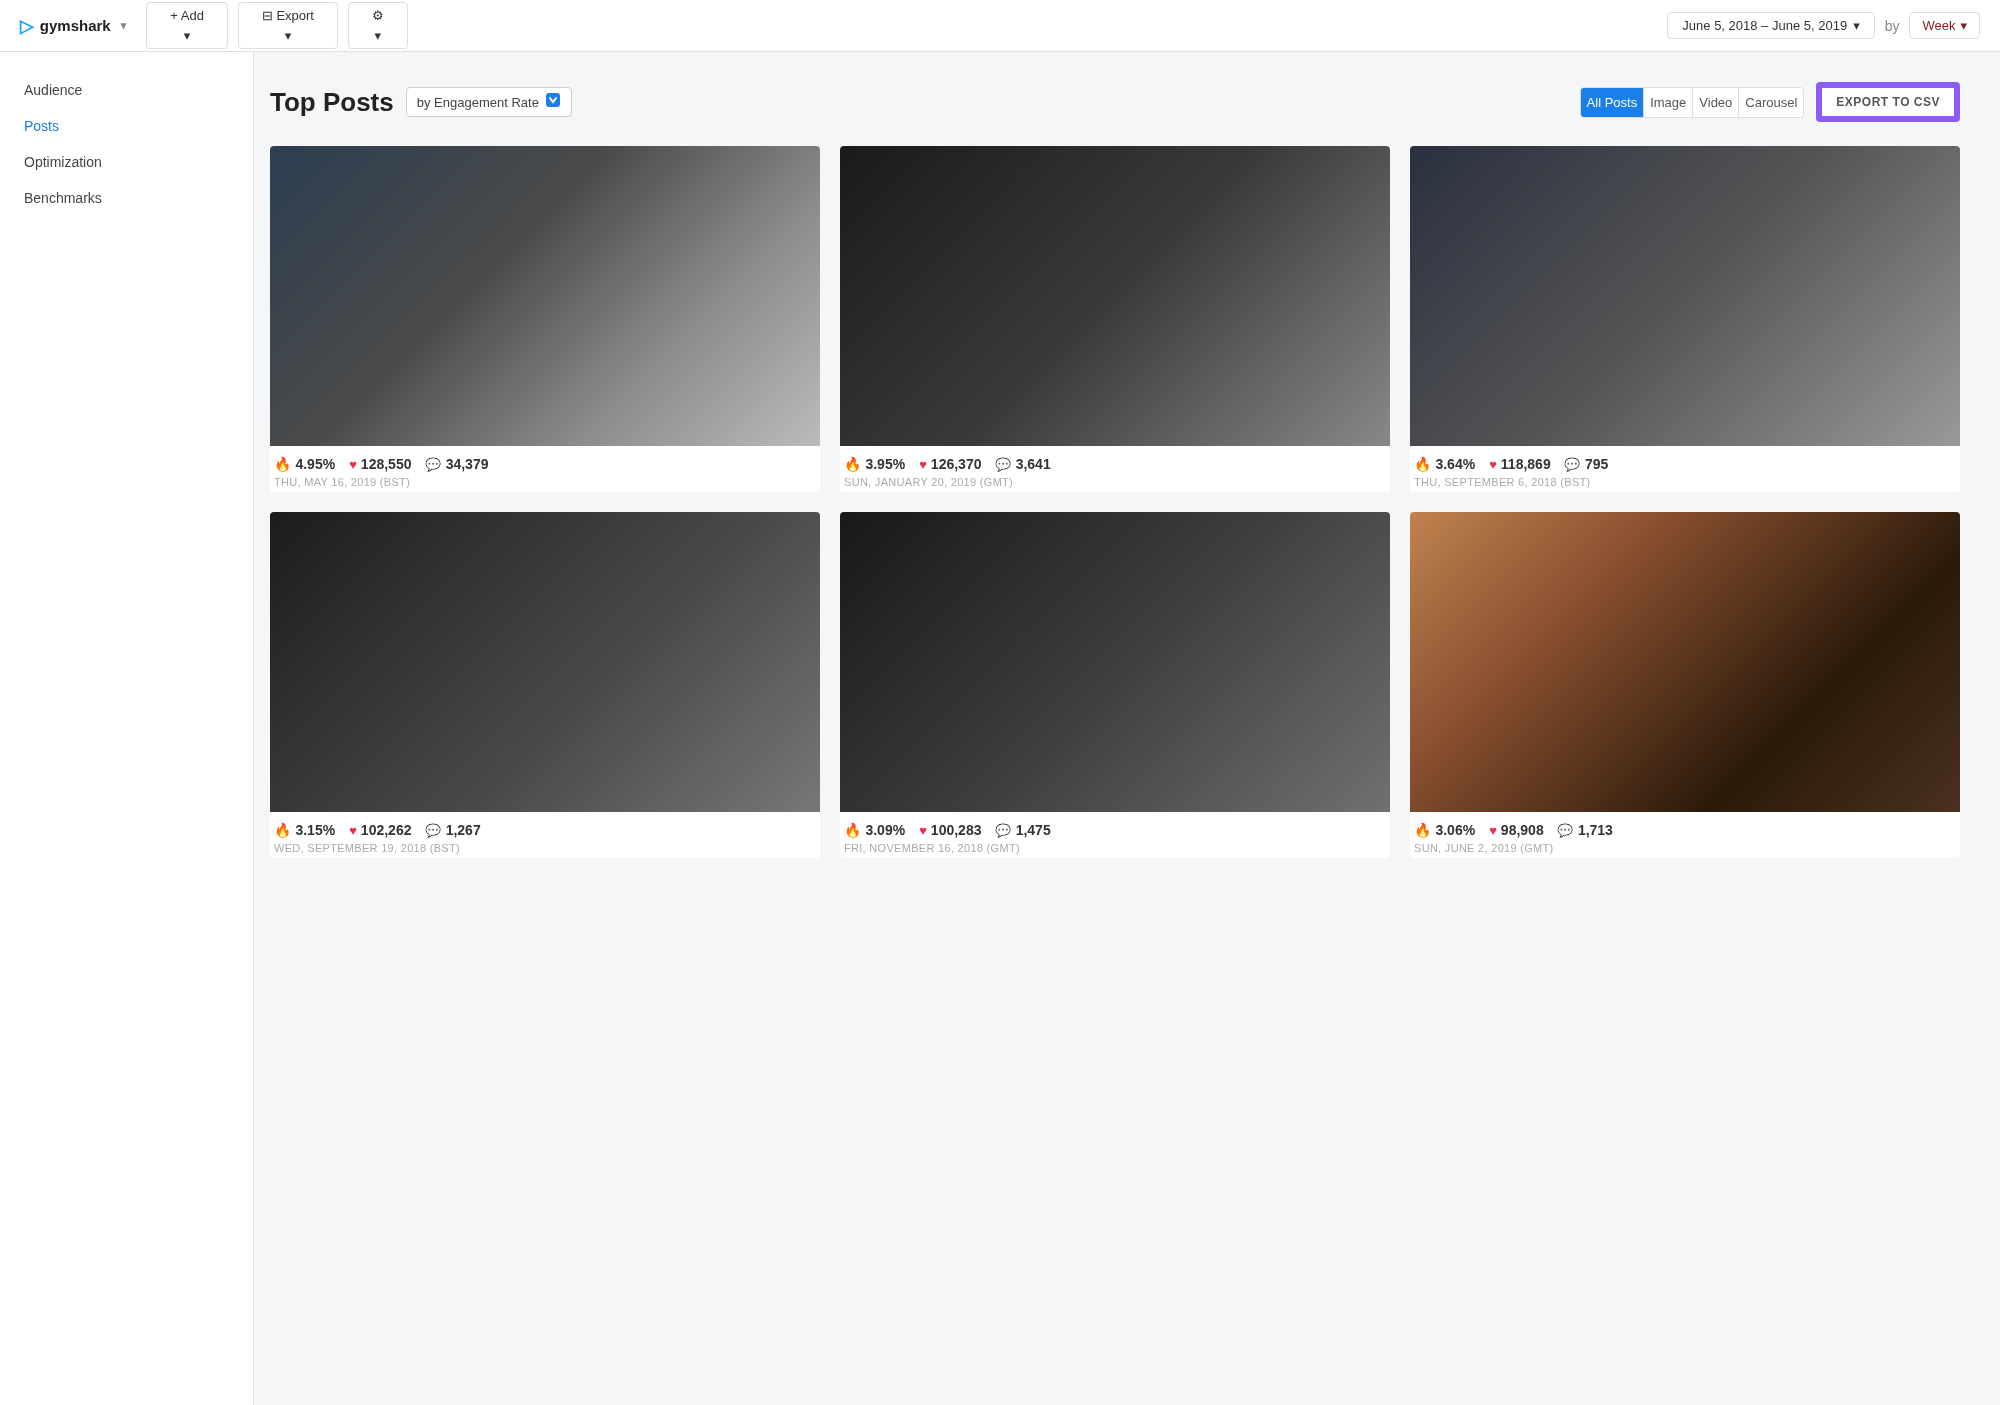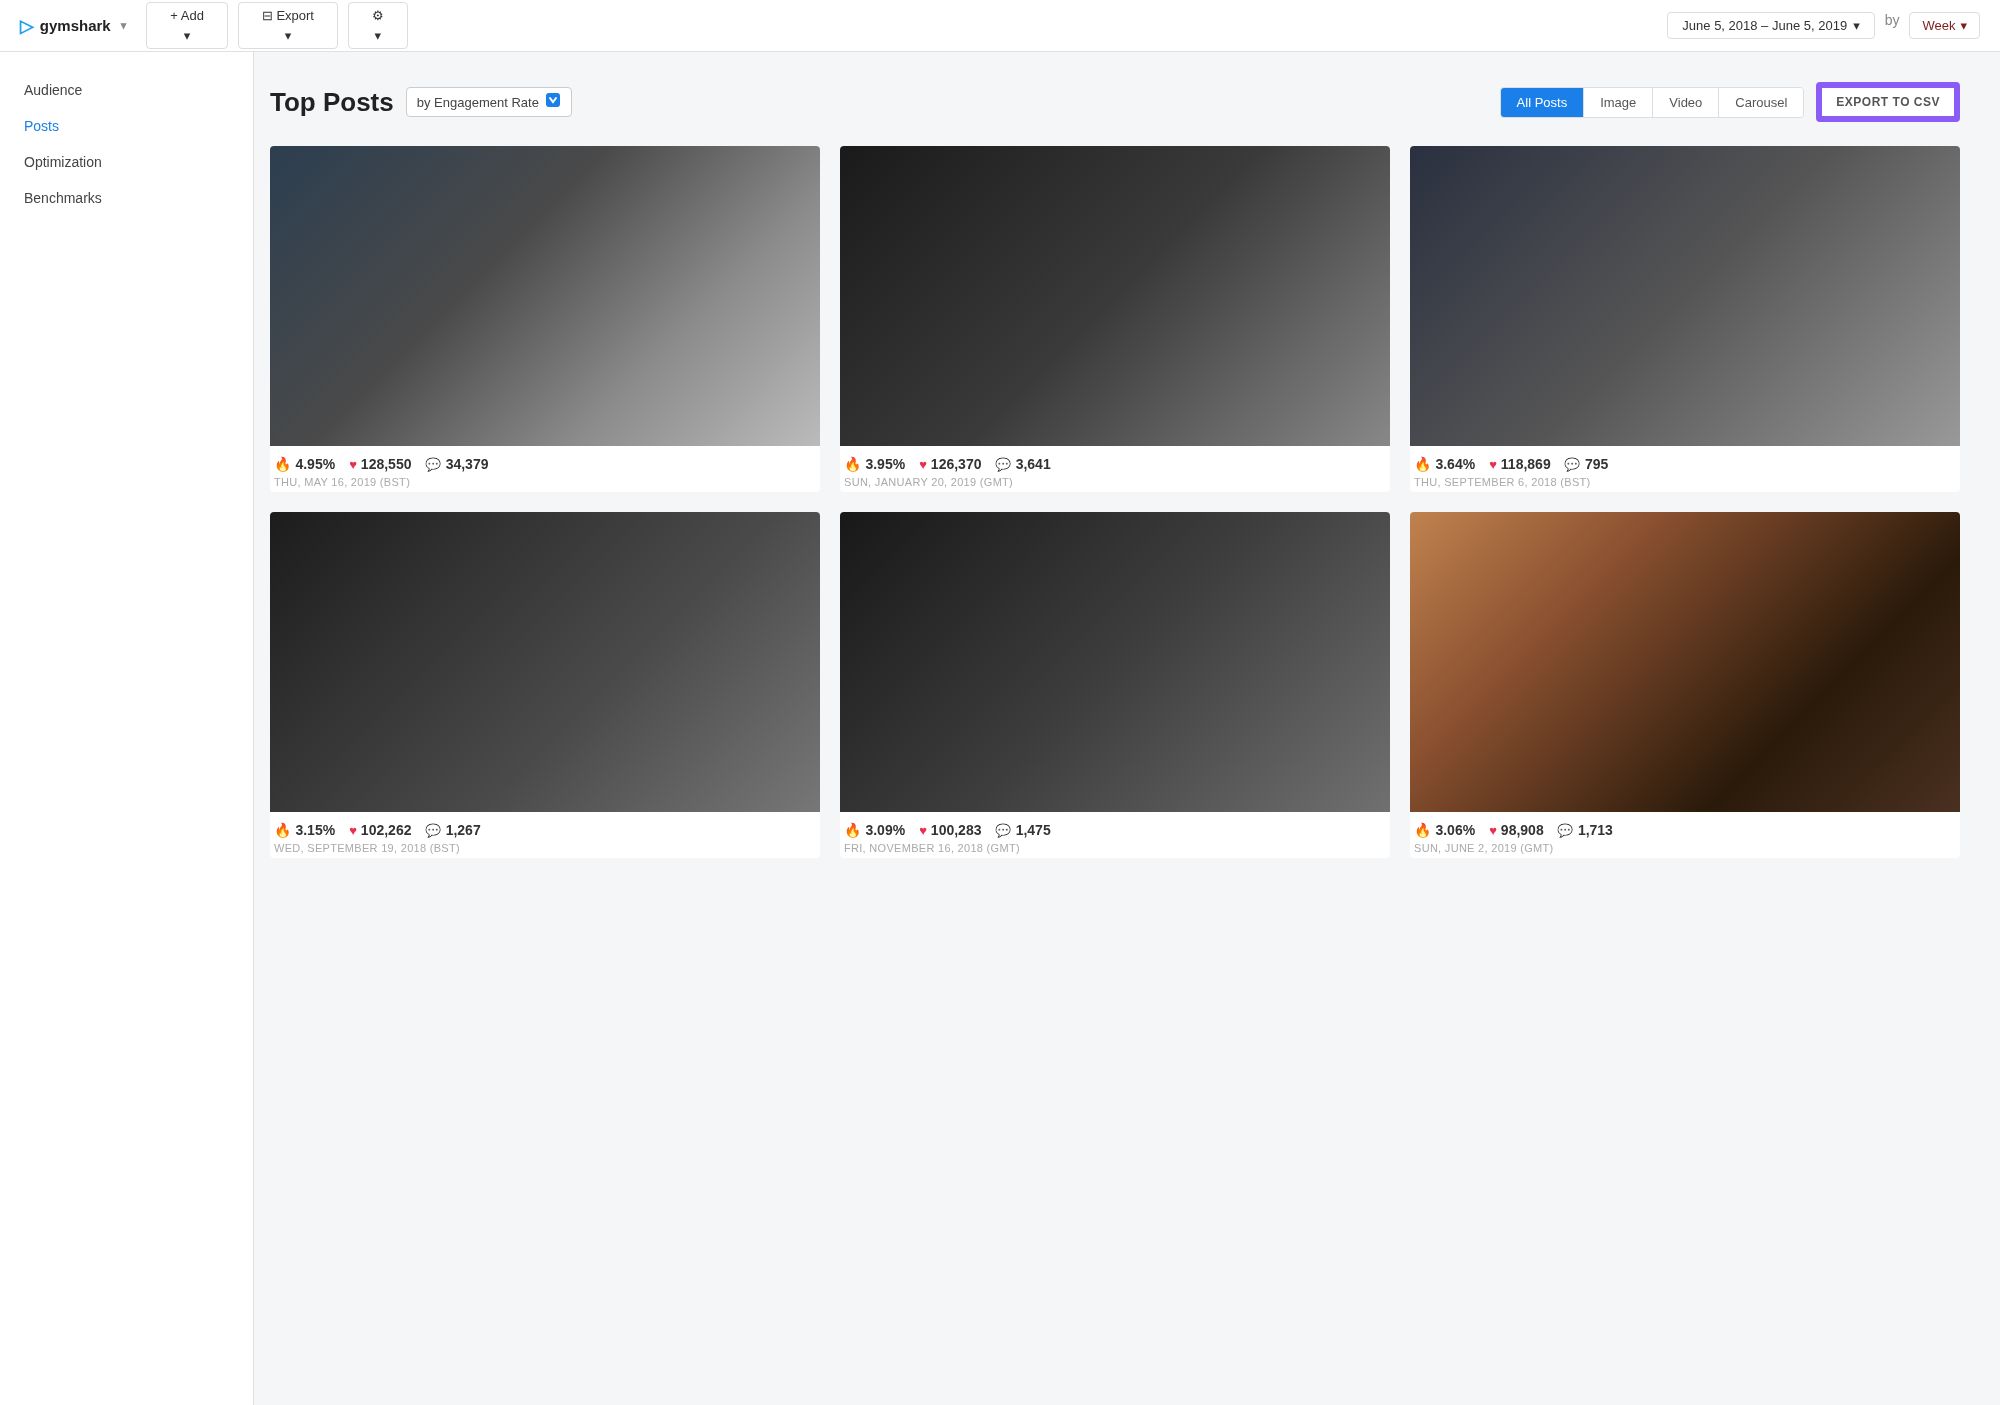--- a/index.html
+++ b/index.html
@@ -13,21 +13,21 @@
     }
     .nav-logo { display: flex; align-items: center; gap: 6px; font-weight: 600; font-size: 15px; color: #222; }
     .nav-logo-icon { color: #1da1f2; font-size: 18px; }
     .nav-dropdown-arrow { font-size: 11px; color: #888; margin-left: 4px; cursor: pointer; }
     .nav-actions { display: flex; align-items: center; gap: 10px; margin-left: 20px; }
     .nav-btn {
       display: flex; align-items: center; gap: 5px; padding: 5px 23px;
       border: 1px solid #ddd; border-radius: 4px; background: #fff;
       cursor: pointer; font-size: 13px; color: #333; flex-direction: column;
     }
-    .nav-right { margin-left: auto; display: flex; gap: 10px; }
+    .nav-right { margin-left: auto; display: flex; align-items: center; gap: 10px; }
     .date-range-btn {
       display: flex; align-items: center; gap: 6px; padding: 5px 14px;
       border: 1px solid #ddd; border-radius: 4px; background: #fff;
       cursor: pointer; font-size: 13px; color: #333;
     }
     .by-label { font-size: 14px; color: #888; }
     .week-btn {
       display: flex; align-items: center; gap: 5px; padding: 5px 12px;
       border: 1px solid #ddd; border-radius: 4px; background: #fff;
       cursor: pointer; font-size: 13px; color: #7f1d1d;
@@ -57,21 +57,21 @@
     .posts-title-area { display: flex; align-items: center; gap: 12px; }
     .posts-title { font-size: 26px; font-weight: 700; color: #222; }
     .engagement-rate-badge {
       display: flex; align-items: center; gap: 6px; padding: 4px 10px;
       border: 1px solid #ccc; border-radius: 4px; background: #fff;
       font-size: 13px; color: #444; cursor: pointer;
     }
     .engagement-rate-badge .chevron { color: #1a7fe8; font-size: 16px; }
     .filter-tabs { display: flex; gap: 0; border: 1px solid #ddd; border-radius: 4px; overflow: hidden; }
     .filter-tab {
-      padding: 7px 16px; font-size: 13px; cursor: pointer; background: #fff;
+      padding: 7px 6px; font-size: 13px; cursor: pointer; background: #fff;
       border: none; border-right: 1px solid #ddd; color: #555;
     }
     .filter-tab:last-child { border-right: none; }
     .filter-tab.active { background: #1a7fe8; color: #fff; }
     .export-csv-btn {
       padding: 7px 14px; font-size: 12px; border: 6px solid #8b5cf6;
       border-radius: 4px; background: #fff; cursor: pointer; color: #555;
       text-transform: uppercase; letter-spacing: 0.5px; font-weight: 600;
     }
     .header-right { display: flex; align-items: center; gap: 12px; }

